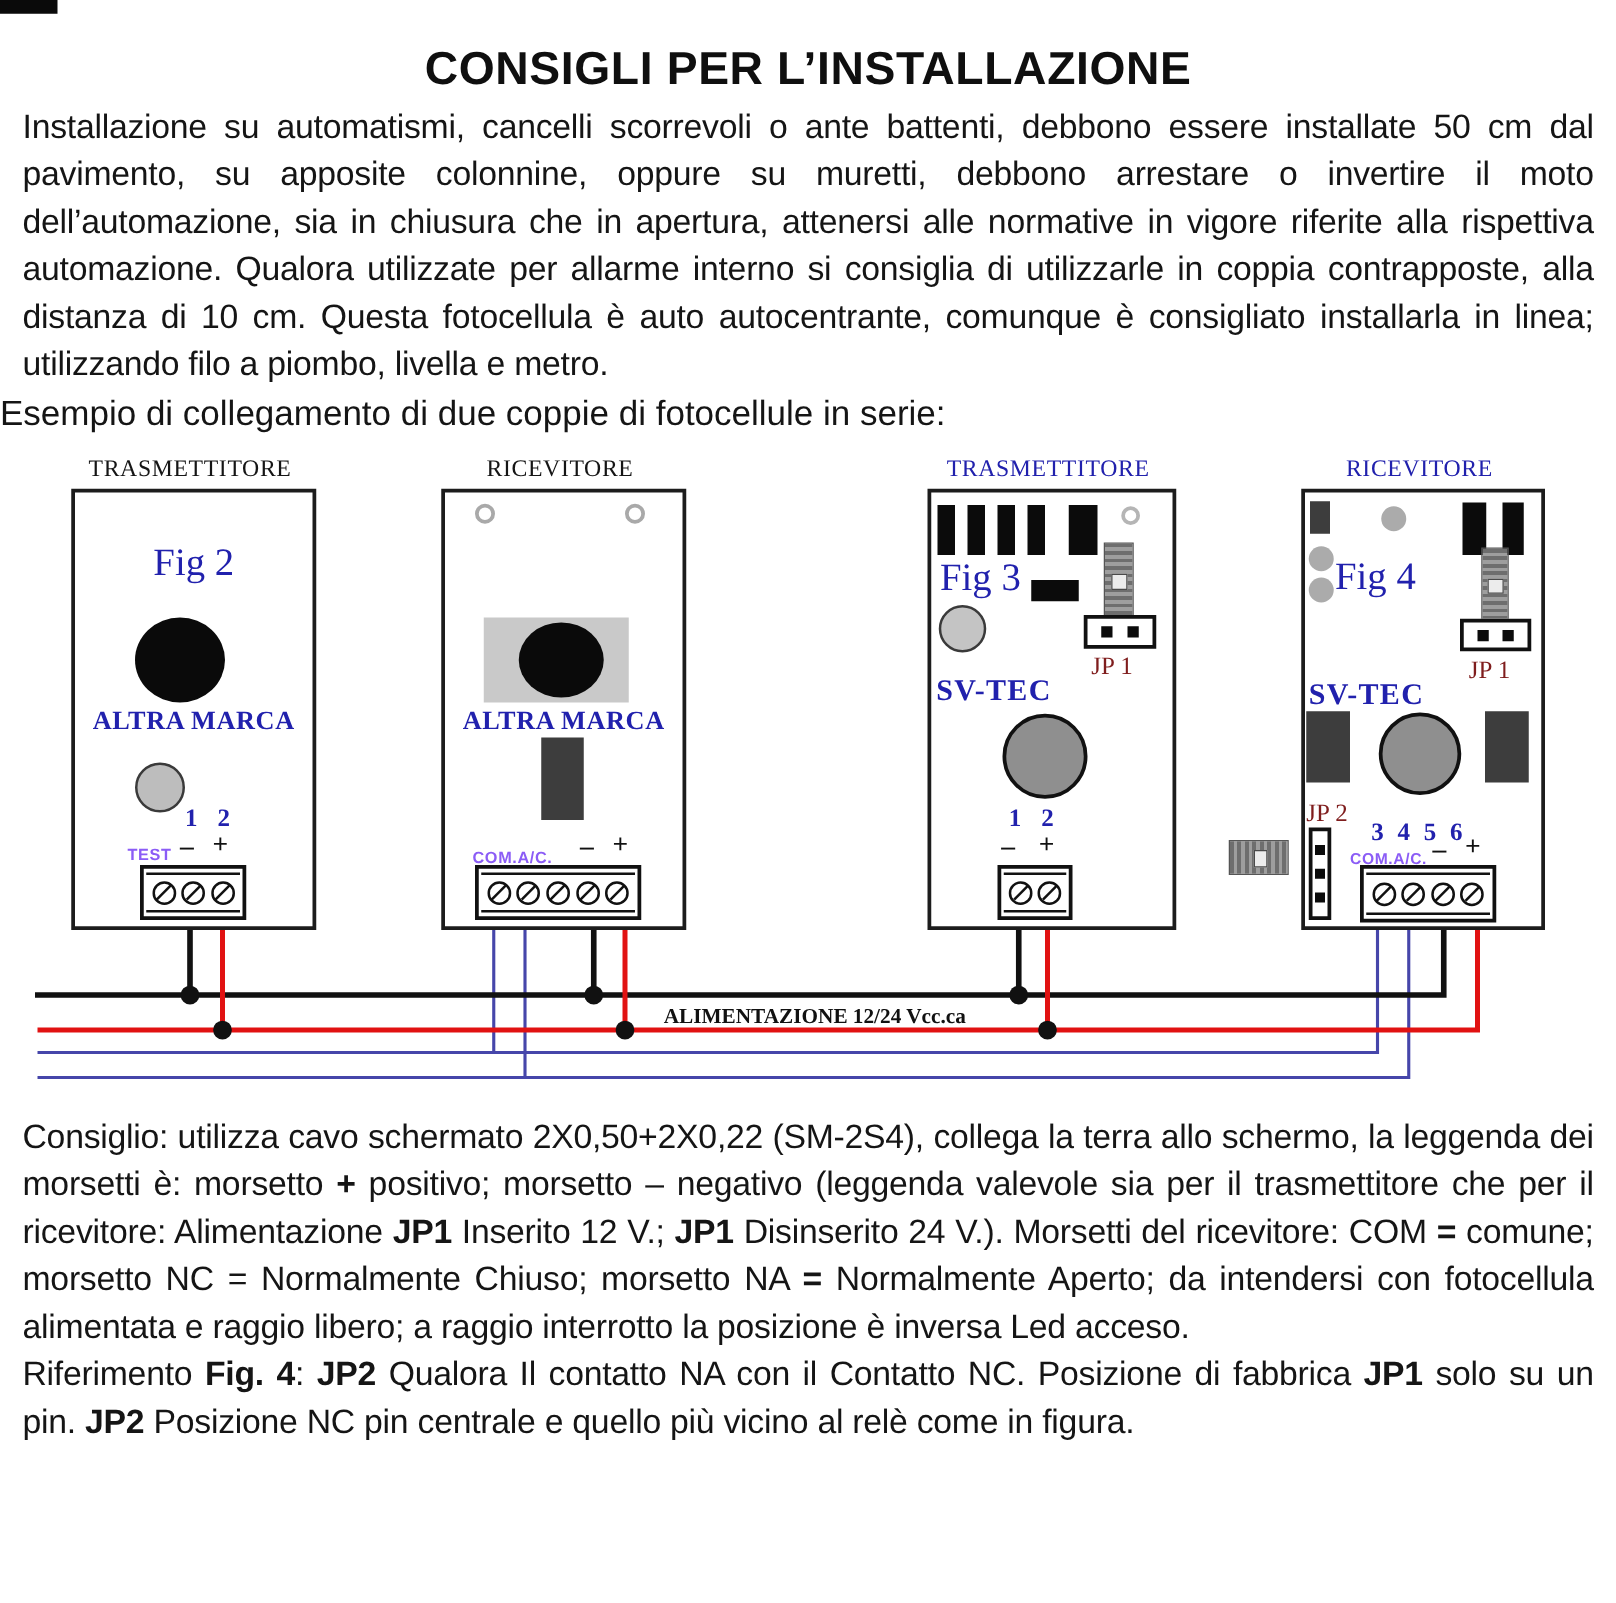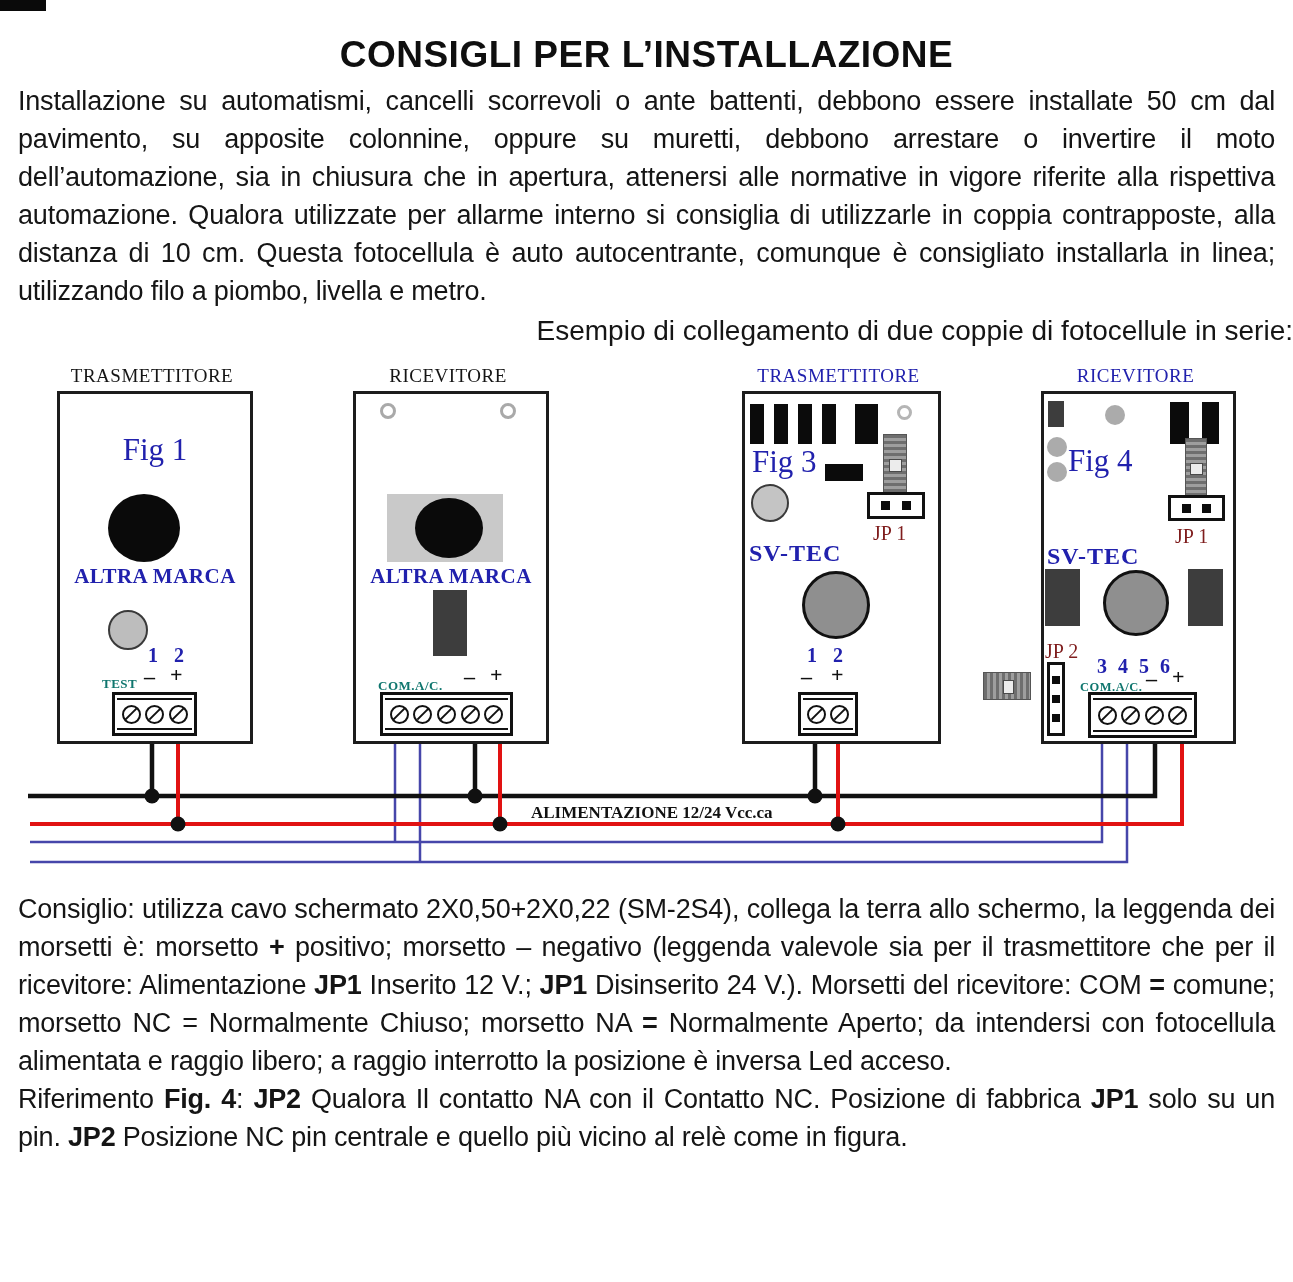--- a/index.html
+++ b/index.html
@@ -1,21 +1,21 @@
 <!DOCTYPE html>
 <html lang="it" style="--accent-blue: #2121ad; --wire-black: #111111; --wire-red: #e11212; --wire-blue: #4646aa;"><head>
 <meta charset="utf-8">
 <style>
   html,body{margin:0;padding:0;background:#fff;}
   .page{position:relative;width:1293px;min-height:1282px;background:#fff;overflow:hidden;
         font-family:"Liberation Sans",sans-serif;color:#151515;}
   .artifact{position:absolute;left:0;top:0;width:46px;height:11px;background:#0a0a0a;}
   h1.title{margin:34px 0 6px;text-align:center;font-size:37px;font-weight:bold;letter-spacing:.5px;color:#0f0f0f;}
   p.intro{margin:6px 18px 0;font-size:27px;line-height:38px;text-align:justify;letter-spacing:-0.2px;}
-  p.caption{margin:2px 0 0;text-align:right;font-size:28px;line-height:38px;}
+  p.caption{margin:2px 0 0;text-align:left;font-size:28px;line-height:38px;}
   
   .diagram{position:relative;margin-top:12px;height:512px;}
   svg.wires{position:absolute;left:0;top:0;z-index:0;}
   .w-black{stroke:var(--wire-black,#111);stroke-width:4.5;fill:none;}
   .w-red{stroke:var(--wire-red,#e11212);stroke-width:4;fill:none;}
   .w-blue{stroke:var(--wire-blue,#4646aa);stroke-width:2.5;fill:none;}
   .dot{fill:var(--wire-black,#111);}
   .ps-label{font-family:"Liberation Serif",serif;font-weight:bold;font-size:17px;fill:#111;}
   .devhdr{position:absolute;top:3px;z-index:2;text-align:center;
           font-family:"Liberation Serif",serif;font-size:19px;letter-spacing:.5px;color:#151515;}
@@ -25,21 +25,21 @@
   .abs{position:absolute;}
   .blue{color:var(--accent-blue,#2121ad);}
   .figlabel{font-family:"Liberation Serif",serif;font-size:31px;color:var(--accent-blue,#2121ad);}
   .brand{font-family:"Liberation Serif",serif;font-weight:bold;font-size:21px;letter-spacing:.5px;
          color:var(--accent-blue,#2121ad);}
   .svtec{font-family:"Liberation Serif",serif;font-weight:bold;font-size:24px;letter-spacing:1px;
          color:var(--accent-blue,#2121ad);}
   .pins{display:flex;font-family:"Liberation Serif",serif;font-weight:bold;font-size:20px;
         color:var(--accent-blue,#2121ad);}
   .sym{font-family:"Liberation Serif",serif;font-weight:bold;font-size:22px;color:#111;}
-  .smlab{font-family:Liberation Serif, serif;font-weight:bold;font-size:13px;color:#0f766e;letter-spacing:.5px;}
+  .smlab{font-family:Liberation Sans, sans-serif;font-weight:bold;font-size:13px;color:#8b5cf6;letter-spacing:.5px;}
   .jplab{font-family:"Liberation Serif",serif;font-size:20px;color:#7f1d1d;}
   .terminal{border:3px solid #111;background:#fff;box-sizing:border-box;padding:3px 2px;}
   .screwrow{height:100%;box-sizing:border-box;display:flex;align-items:center;justify-content:space-evenly;
             border-top:2px solid #111;border-bottom:2px solid #111;}
   .screw{width:19px;height:19px;border:2px solid #111;border-radius:50%;position:relative;background:#fff;
          box-sizing:border-box;}
   .screw::after{content:"";position:absolute;left:50%;top:50%;width:16px;height:2px;background:#111;
                 transform:translate(-50%,-50%) rotate(-45deg);}
   .ring{border-radius:50%;border:3px solid #a9a9a9;background:#fff;box-sizing:border-box;}
   .lens-black{background:#0a0a0a;border-radius:50%;}
@@ -93,21 +93,21 @@
       </g>
       <text class="ps-label" x="531" y="456">ALIMENTAZIONE 12/24 Vcc.ca</text>
     </svg>
 
     <div class="devhdr" style="left:57px;width:190px;">TRASMETTITORE</div>
     <div class="devhdr" style="left:353px;width:190px;">RICEVITORE</div>
     <div class="devhdr blue" style="left:742px;width:193px;">TRASMETTITORE</div>
     <div class="devhdr blue" style="left:1041px;width:189px;">RICEVITORE</div>
 
     <div class="device" style="left:57px;width:190px;">
-      <div class="abs figlabel" style="left:0;width:100%;top:38px;text-align:center;">Fig 1</div>
+      <div class="abs figlabel" style="left:0;width:100%;top:38px;text-align:center;">Fig 2</div>
       <div class="abs lens-black" style="left:48px;top:100px;width:72px;height:68px;"></div>
       <div class="abs brand" style="left:0;width:100%;top:170px;text-align:center;">ALTRA MARCA</div>
       <div class="abs led" style="left:48px;top:216px;width:40px;height:40px;"></div>
       <div class="abs pins" style="left:88px;top:250px;gap:16px;">
         <span>1</span>
         <span>2</span>
       </div>
       <div class="abs smlab" style="left:42px;top:282px;">TEST</div>
       <div class="abs sym" style="left:84px;top:270px;">–</div>
       <div class="abs sym" style="left:110px;top:268px;">+</div>

